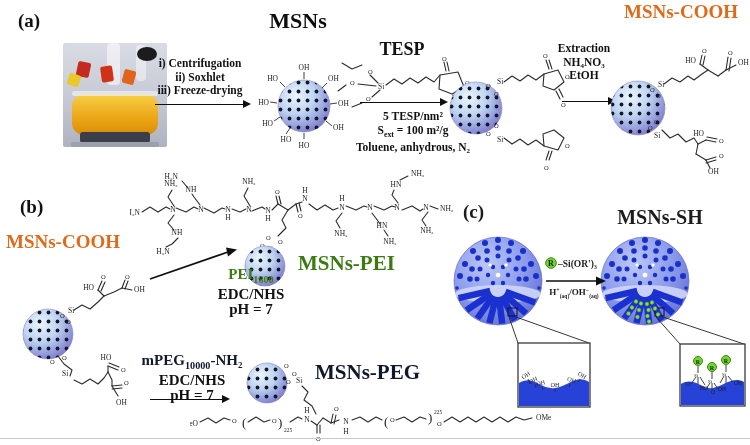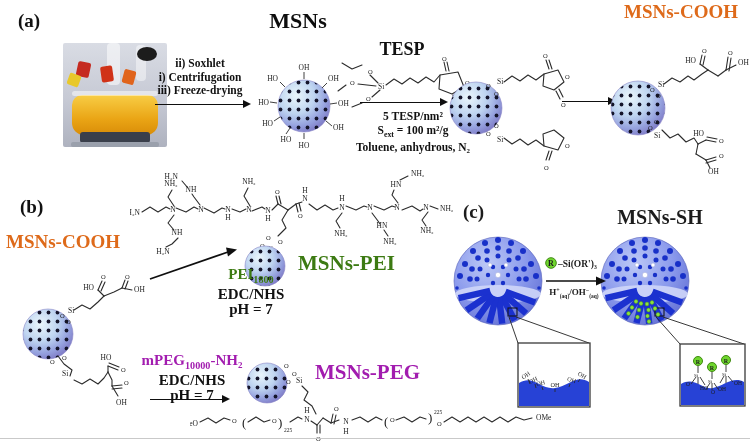--- a/index.html
+++ b/index.html
@@ -5,21 +5,21 @@
   html,body{margin:0;padding:0;}
   #canvas{position:relative;width:750px;height:445px;background:#ffffff;overflow:hidden;
           font-family:"Liberation Serif",serif;color:#151515;}
   .abs{position:absolute;}
   .cond{font-weight:bold;font-size:11.5px;line-height:13.5px;text-align:center;color:#111;}
   .cond2{font-weight:bold;font-size:15px;line-height:15px;text-align:center;color:#111;}
   .panel-label{font-weight:bold;font-size:19px;color:#111;}
   .big-title{font-weight:bold;font-size:22px;color:#0d0d0d;text-align:center;}
   .orange{color:#DE6A1A;}
   .green{color:#3C7A12;}
-  .blue{color:#a21caf;}
+  .blue{color:#0f172a;}
   .title-med{font-weight:bold;font-size:19px;text-align:center;}
   .title-prod{font-weight:bold;font-size:21px;}
   sub{font-size:68%;}
   .harrow{position:absolute;border-top:1.8px solid #0f0f0f;}
   .harrow:after{content:"";position:absolute;right:-8px;top:-5.4px;width:0;height:0;
      border-left:8.5px solid #0f0f0f;border-top:4.3px solid transparent;border-bottom:4.3px solid transparent;}
   svg text{font-family:"Liberation Serif",serif;fill:#1c1c1c;}
   .atom{font-size:7.5px;}
   .atom6{font-size:6.5px;}
   .chain{fill:none;stroke:#2b2b2b;stroke-width:1.1;stroke-linejoin:round;stroke-linecap:round;}
@@ -131,22 +131,22 @@
     <div style="left:37%;top:22%;width:12px;height:16px;background:#d03218;border-radius:2px;transform:rotate(-8deg)"></div>
     <div style="left:58%;top:26%;width:12px;height:14px;background:#e0641c;border-radius:2px;transform:rotate(15deg)"></div>
     <div style="left:5%;top:30%;width:12px;height:12px;background:#e8c82a;border-radius:2px;transform:rotate(20deg)"></div>
     <div style="left:9%;top:50%;width:82%;height:38%;background:linear-gradient(#f8cd45,#eaa515 60%,#d98d08);border-radius:10px 10px 12px 12px"></div>
     <div style="left:9%;top:46%;width:82%;height:5px;background:rgba(255,255,255,.5);border-radius:3px"></div>
     <div style="left:16%;bottom:4px;width:68%;height:11%;background:#3a3f4b;border-radius:3px"></div>
     <div style="left:8%;bottom:0;width:84%;height:5px;background:#9aa0ac;border-radius:2px"></div>
   </div>
 
   <div class="abs cond" style="left:146px;top:57px;width:108px">
+    <div>i) Centrifugation</div>
     <div>ii) Soxhlet</div>
-    <div>i) Centrifugation</div>
     <div>iii) Freeze-drying</div>
   </div>
   <div class="harrow" style="left:155px;top:104px;width:88px"></div>
 
   <div class="abs big-title" style="left:248px;top:8px;width:100px">MSNs</div>
 
   <svg class="abs" style="left:258px;top:60px" width="92" height="92" viewBox="0 0 92 92">
     <circle cx="46" cy="46" r="26" fill="url(#sg)" stroke="#8a86c8" stroke-width="0.6"></circle>
     <circle cx="46" cy="46" r="26" fill="url(#pores)"></circle>
     <g class="tick">
@@ -221,20 +221,25 @@
     <polygon class="chain" points="106,98 120,102 126,90 116,82 105,86"></polygon>
     <line class="chain" x1="111" y1="103" x2="108" y2="112"></line>
       <line class="chain" x1="114" y1="103" x2="111" y2="112"></line>
     <text class="atom6" x="48" y="88">O</text>
     <text class="atom6" x="56" y="80">O</text>
     <text class="atom" x="59" y="94">Si</text>
     <text class="atom6" x="127" y="100">O</text>
     <text class="atom6" x="106" y="122">O</text>
   </svg>
 
+  <div class="abs cond" style="left:542px;top:42px;width:84px">
+    <div>Extraction</div>
+    <div>NH₄NO₃</div>
+    <div>EtOH</div>
+  </div>
   <div class="harrow" style="left:562px;top:101px;width:46px"></div>
 
   <div class="abs title-med orange" style="left:612px;top:1px;width:138px">MSNs-COOH</div>
 
   <svg class="abs" style="left:590px;top:46px" width="160" height="128" viewBox="0 0 160 128">
     <circle cx="48" cy="62" r="27" fill="url(#sg)" stroke="#8a86c8" stroke-width="0.6"></circle>
     <circle cx="48" cy="62" r="27" fill="url(#pores)"></circle>
     <polyline class="chain" points="74,38 82,32 90,36 98,30 104,34 112,28 118,24"></polyline>
     <line class="chain" x1="118" y1="24" x2="110" y2="18"></line>
     <line class="chain" x1="110" y1="18" x2="112" y2="9"></line>

